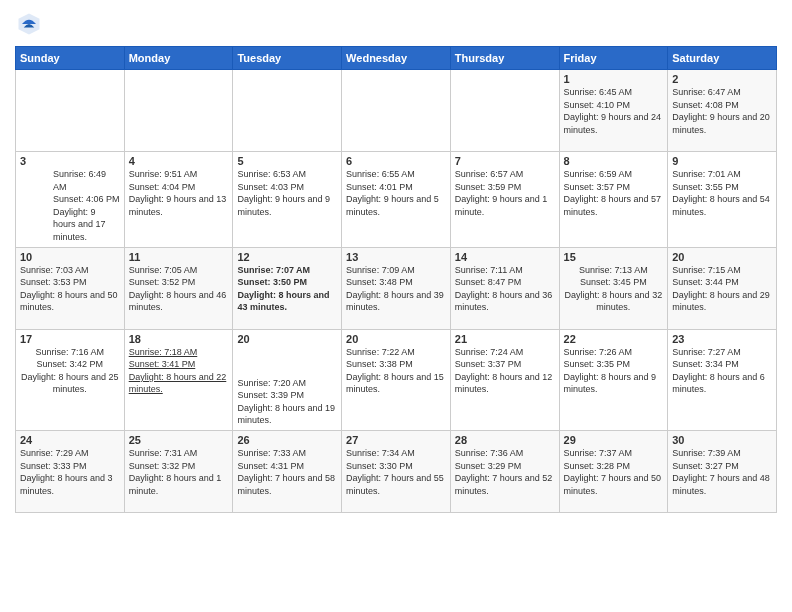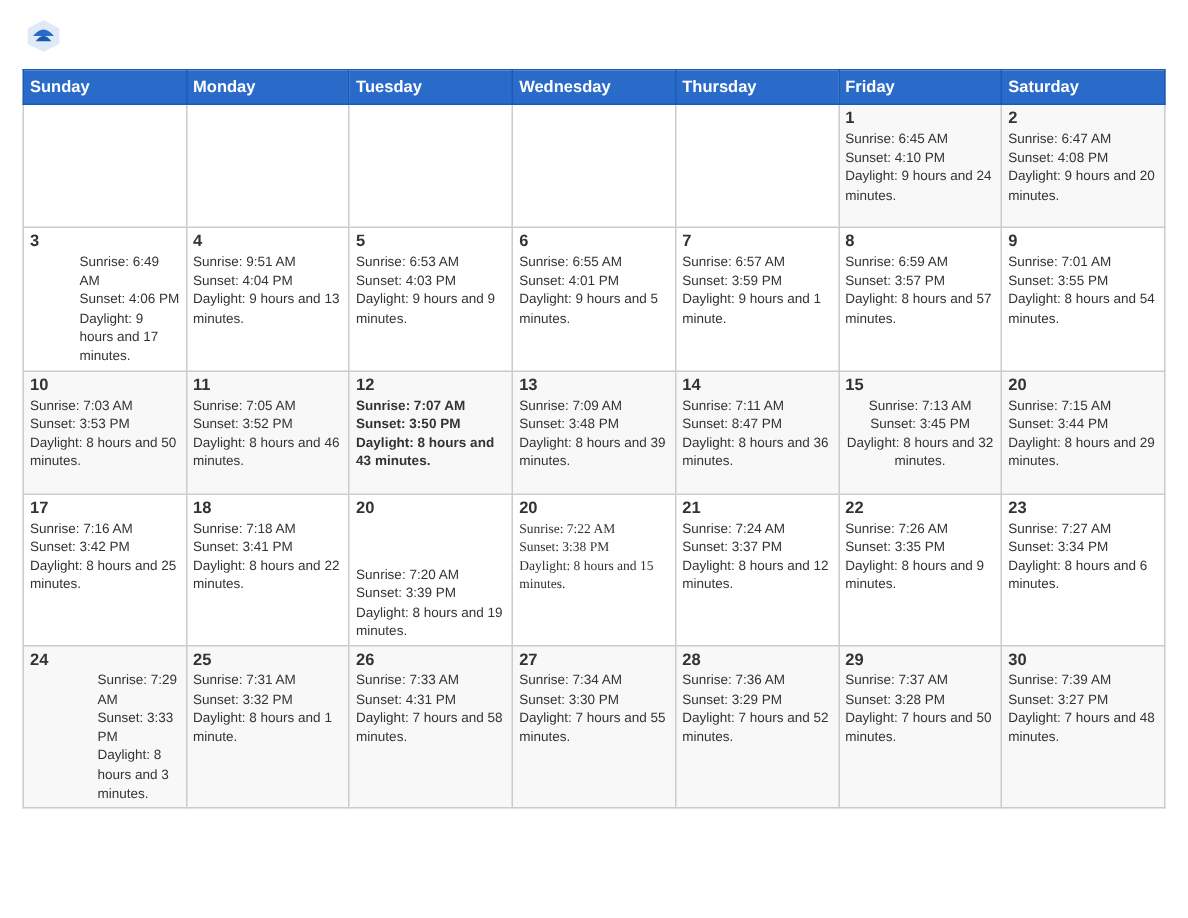--- a/index.html
+++ b/index.html
@@ -230,39 +230,39 @@
           <td>
             <span class="day-number">20</span>
             <div class="day-info" style="white-space: pre-line;">Sunrise: 7:15 AM
 Sunset: 3:44 PM
 Daylight: 8 hours and 29 minutes.</div>
           </td>
         </tr>
         <tr>
           <td>
             <span class="day-number">17</span>
-            <div class="day-info" style="white-space: pre-line;">Sunrise: 7:16 AM
+            <div class="day-info" style="white-space: pre-line; text-align: center;">Sunrise: 7:16 AM
 Sunset: 3:42 PM
 Daylight: 8 hours and 25 minutes.</div>
           </td>
           <td>
             <span class="day-number">18</span>
-            <div class="day-info" style="white-space: pre-line;">Sunrise: 7:18 AM
+            <div class="day-info" style="white-space: pre-line; text-decoration: underline;">Sunrise: 7:18 AM
 Sunset: 3:41 PM
 Daylight: 8 hours and 22 minutes.</div>
           </td>
           <td>
             <span class="day-number">20</span>
             <div class="day-info" style="white-space: pre-line; margin-top: 32px;">Sunrise: 7:20 AM
 Sunset: 3:39 PM
 Daylight: 8 hours and 19 minutes.</div>
           </td>
           <td>
             <span class="day-number">20</span>
-            <div class="day-info" style="white-space: pre-line; font-family: Liberation Serif, serif;">Sunrise: 7:22 AM
+            <div class="day-info" style="white-space: pre-line;">Sunrise: 7:22 AM
 Sunset: 3:38 PM
 Daylight: 8 hours and 15 minutes.</div>
           </td>
           <td>
             <span class="day-number">21</span>
             <div class="day-info" style="white-space: pre-line;">Sunrise: 7:24 AM
 Sunset: 3:37 PM
 Daylight: 8 hours and 12 minutes.</div>
           </td>
           <td>
@@ -274,21 +274,21 @@
           <td>
             <span class="day-number">23</span>
             <div class="day-info" style="white-space: pre-line;">Sunrise: 7:27 AM
 Sunset: 3:34 PM
 Daylight: 8 hours and 6 minutes.</div>
           </td>
         </tr>
         <tr>
           <td>
             <span class="day-number">24</span>
-            <div class="day-info" style="white-space: pre-line; margin-left: 45px;">Sunrise: 7:29 AM
+            <div class="day-info" style="white-space: pre-line;">Sunrise: 7:29 AM
 Sunset: 3:33 PM
 Daylight: 8 hours and 3 minutes.</div>
           </td>
           <td>
             <span class="day-number">25</span>
             <div class="day-info" style="white-space: pre-line;">Sunrise: 7:31 AM
 Sunset: 3:32 PM
 Daylight: 8 hours and 1 minute.</div>
           </td>
           <td>

